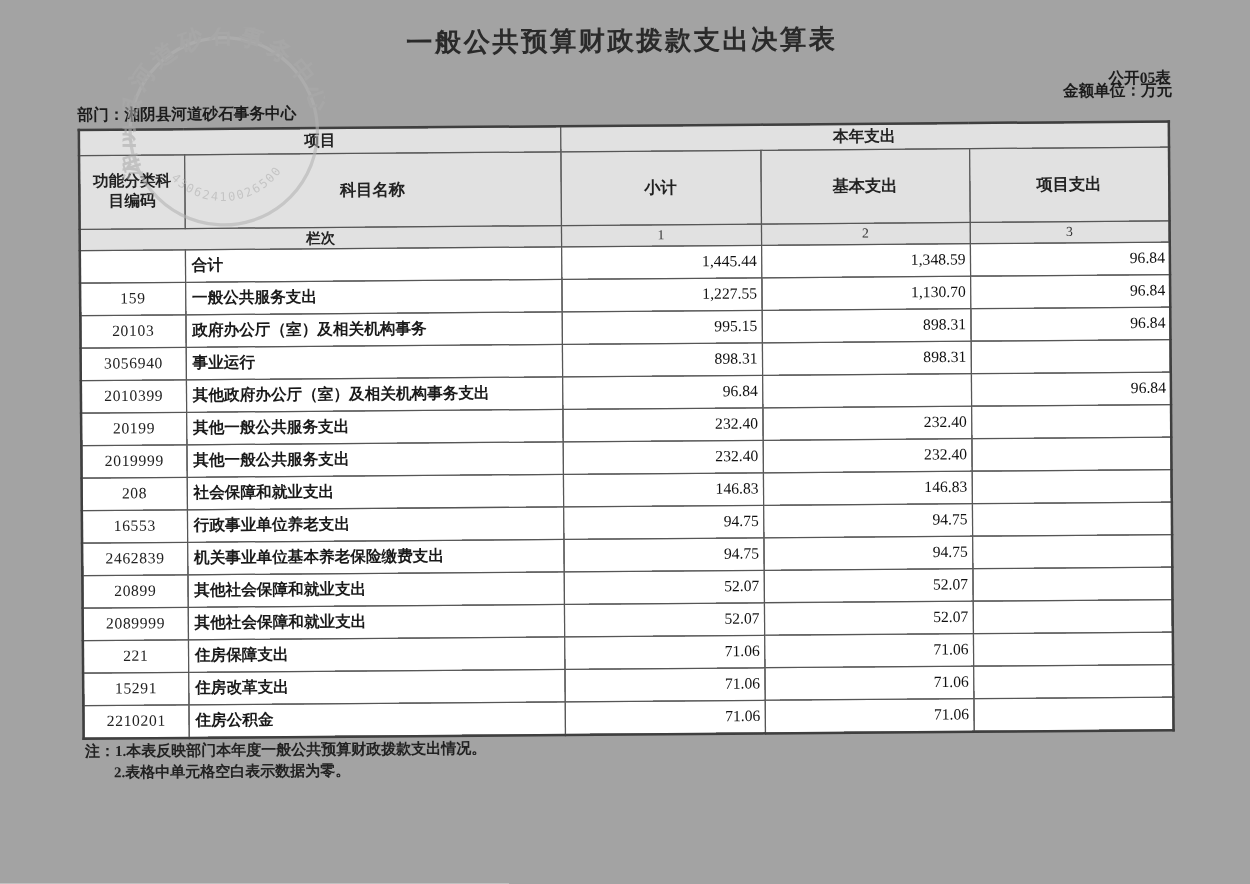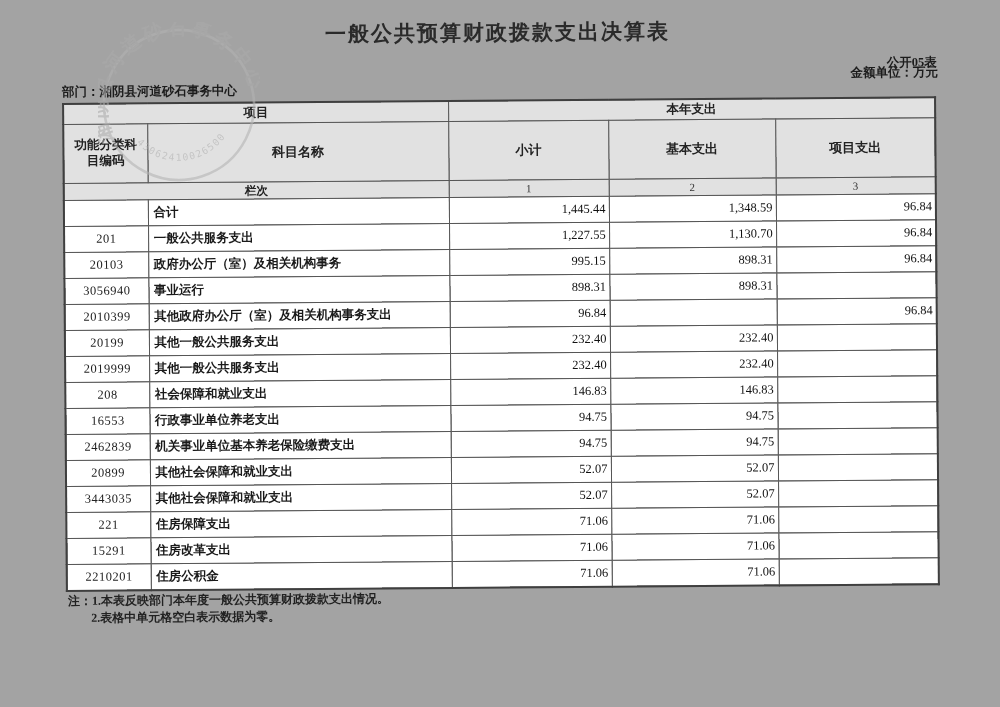--- a/index.html
+++ b/index.html
@@ -78,21 +78,21 @@
       </thead>
       <tbody>
           <tr>
             <td class="c-code"></td>
             <td class="c-name">合计</td>
             <td class="c-num">1,445.44</td>
             <td class="c-num">1,348.59</td>
             <td class="c-num">96.84</td>
           </tr>
           <tr>
-            <td class="c-code">201</td>
+            <td class="c-code">159</td>
             <td class="c-name">一般公共服务支出</td>
             <td class="c-num">1,227.55</td>
             <td class="c-num">1,130.70</td>
             <td class="c-num">96.84</td>
           </tr>
           <tr>
             <td class="c-code">20103</td>
             <td class="c-name">政府办公厅（室）及相关机构事务</td>
             <td class="c-num">995.15</td>
             <td class="c-num">898.31</td>
@@ -148,21 +148,21 @@
             <td class="c-num"></td>
           </tr>
           <tr>
             <td class="c-code">20899</td>
             <td class="c-name">其他社会保障和就业支出</td>
             <td class="c-num">52.07</td>
             <td class="c-num">52.07</td>
             <td class="c-num"></td>
           </tr>
           <tr>
-            <td class="c-code">3443035</td>
+            <td class="c-code">2089999</td>
             <td class="c-name">其他社会保障和就业支出</td>
             <td class="c-num">52.07</td>
             <td class="c-num">52.07</td>
             <td class="c-num"></td>
           </tr>
           <tr>
             <td class="c-code">221</td>
             <td class="c-name">住房保障支出</td>
             <td class="c-num">71.06</td>
             <td class="c-num">71.06</td>

